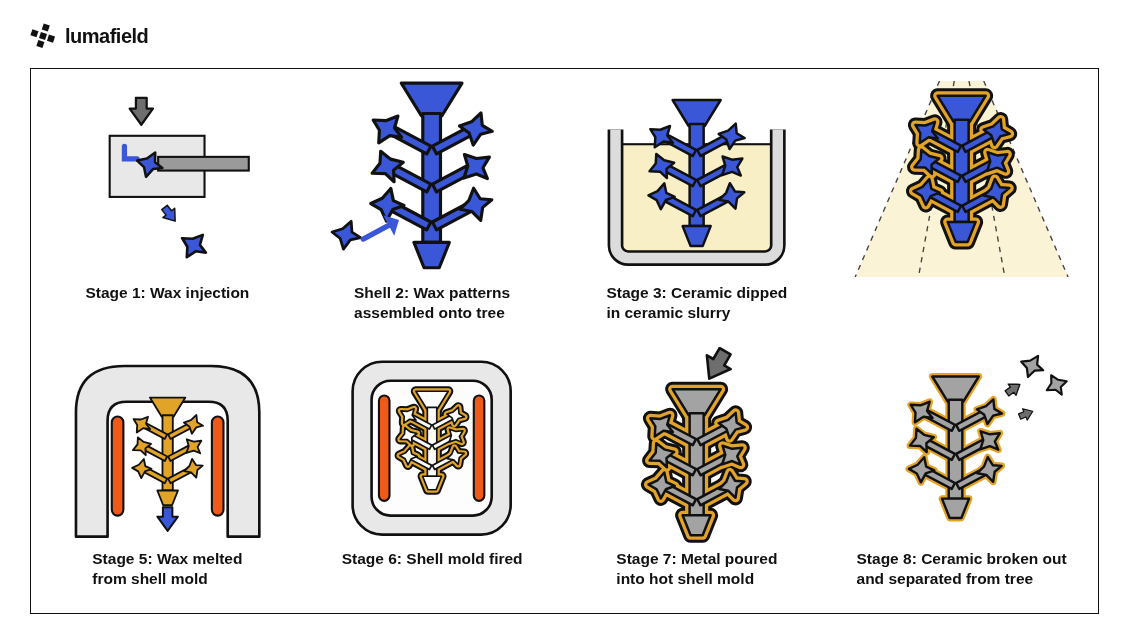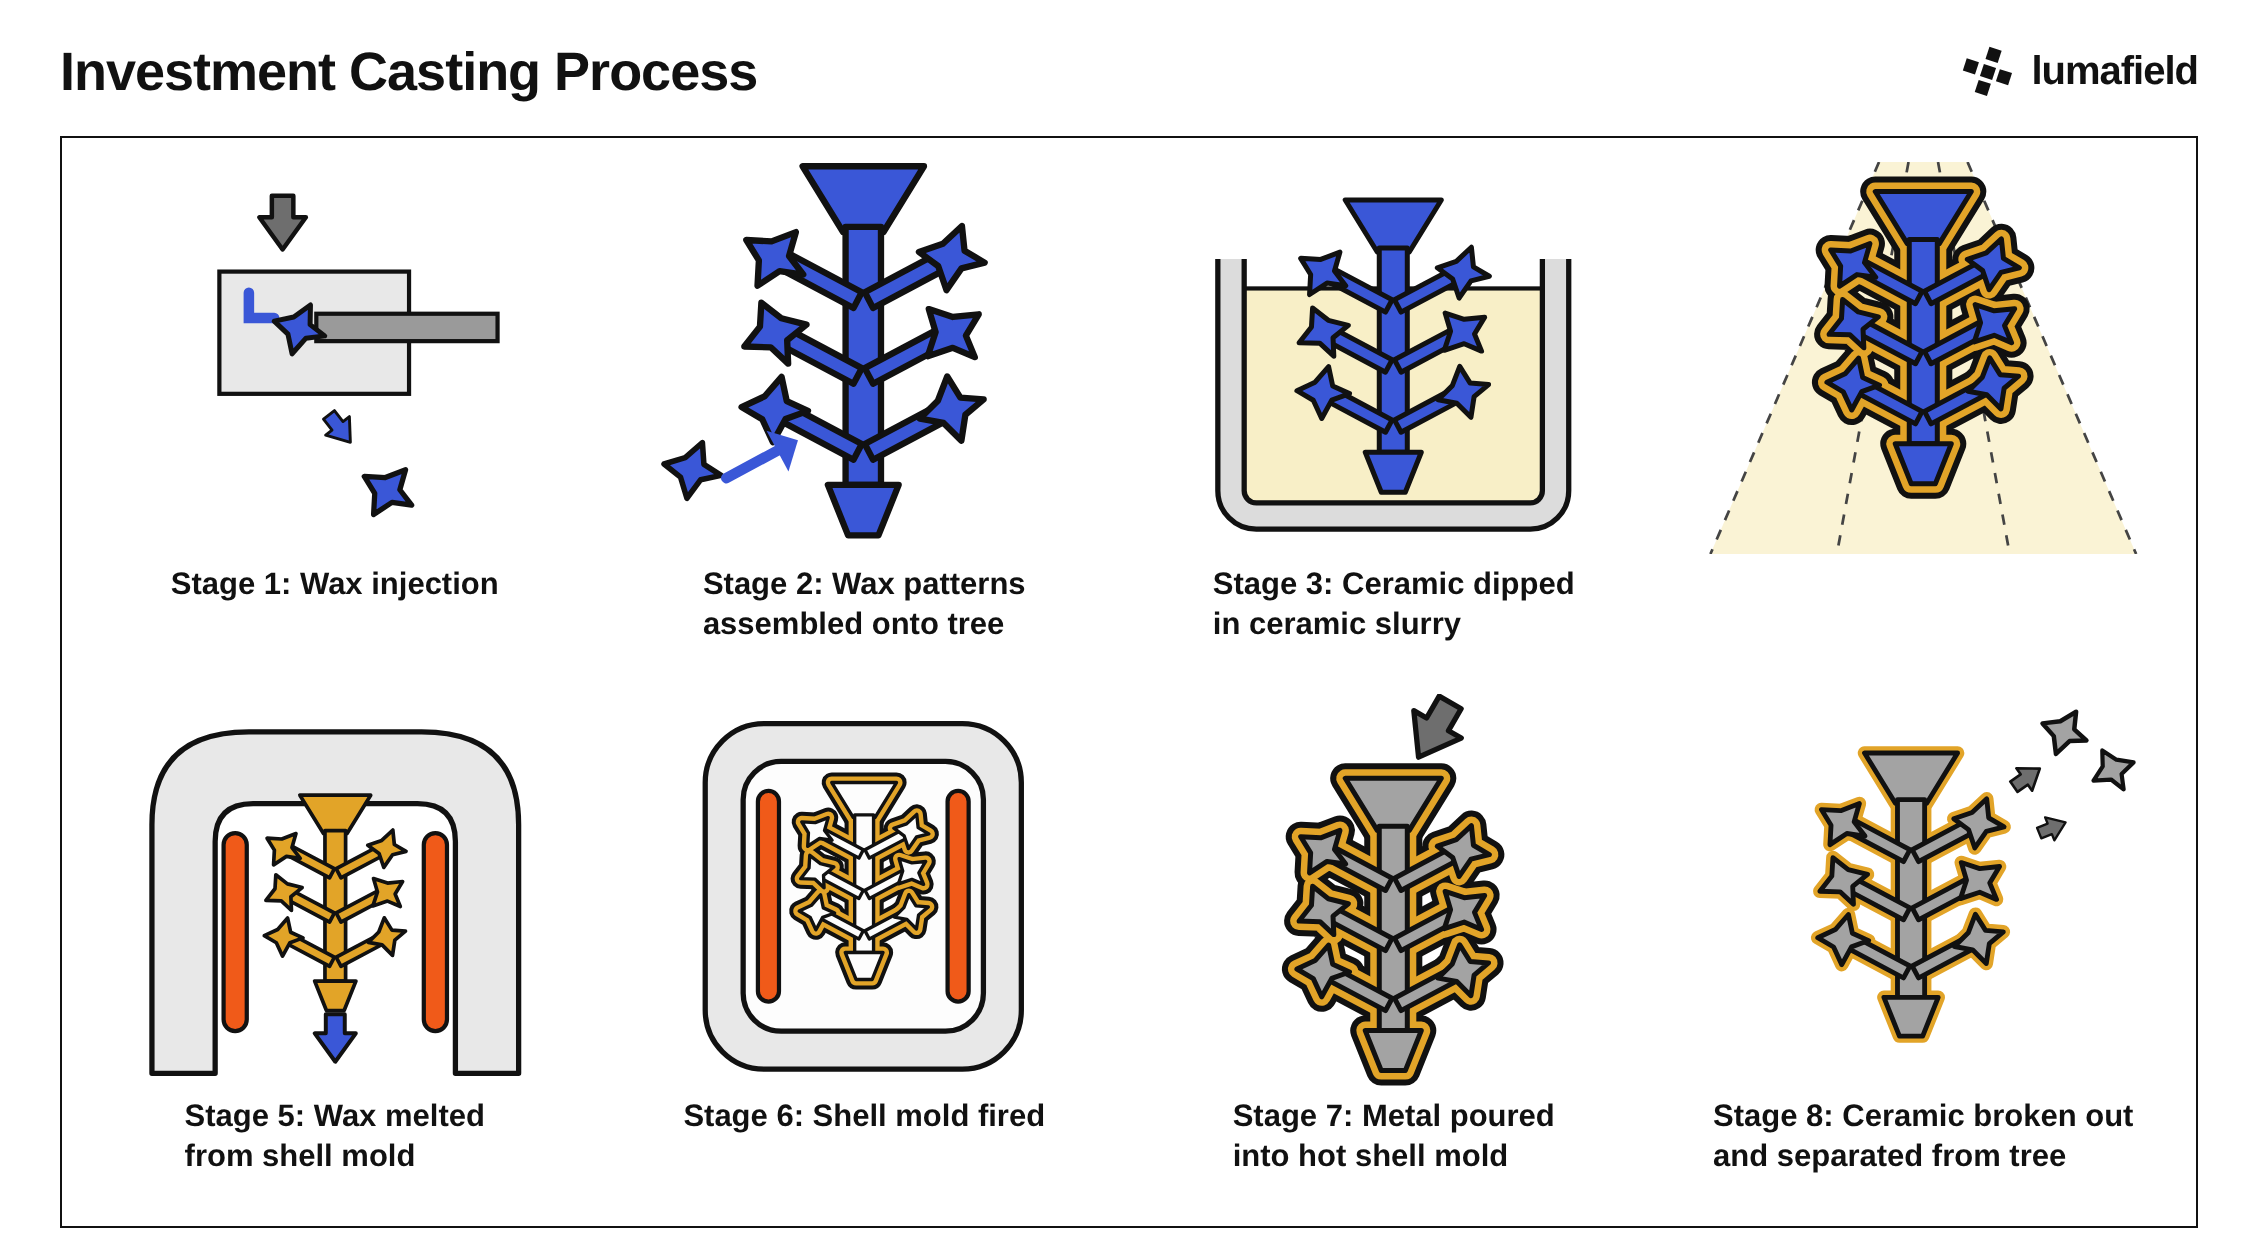--- a/index.html
+++ b/index.html
@@ -89,21 +89,20 @@
       <use href="#part" transform="translate(25,36) rotate(40)"></use>
       <use href="#part" transform="translate(25,66) rotate(75)"></use>
       <use href="#part" transform="translate(25,96) rotate(12)"></use>
     </g>
   </defs>
 </svg>
 
 <div class="page">
 
   <header>
-    <h1>Investment Casting Process</h1>
     <div class="brand">
       <svg width="26" height="26" viewBox="0 0 26 26">
         <g transform="rotate(18 13 13)" fill="#111">
           <rect x="9.8" y="0.8" width="6.4" height="6.4"></rect>
           <rect x="18.2" y="9.8" width="6.4" height="6.4"></rect>
           <rect x="9.8" y="18.2" width="6.4" height="6.4"></rect>
           <rect x="0.8" y="9.8" width="6.4" height="6.4"></rect>
           <rect x="9.8" y="9.8" width="6.4" height="6.4"></rect>
         </g>
       </svg>
@@ -133,21 +132,21 @@
 
     <div class="stage">
       <figure>
         <svg class="illus" viewBox="0 0 210 186">
           <use href="#tree" class="c-blue" transform="translate(33,2) scale(1.2)"></use>
           <use href="#part" class="c-blue" transform="translate(24,146) rotate(20) scale(1.05)"></use>
           <path d="M40,150 L66,136" class="blue-line"></path>
           <path d="M74,132 L69.5,146.9 L59.1,127.5 Z" class="blue-solid"></path>
         </svg>
         <figcaption class="caption">
-          <div>Stage 2: Wax patterns</div>
+          <div>Shell 2: Wax patterns</div>
           <div>assembled onto tree</div>
         </figcaption>
       </figure>
     </div>
 
     <div class="stage">
       <figure>
         <svg class="illus" viewBox="0 0 210 186">
           <rect x="32" y="60" width="146" height="104" class="cream"></rect>
           <use href="#tree" class="c-blue" transform="translate(48,18) scale(0.95)"></use>

